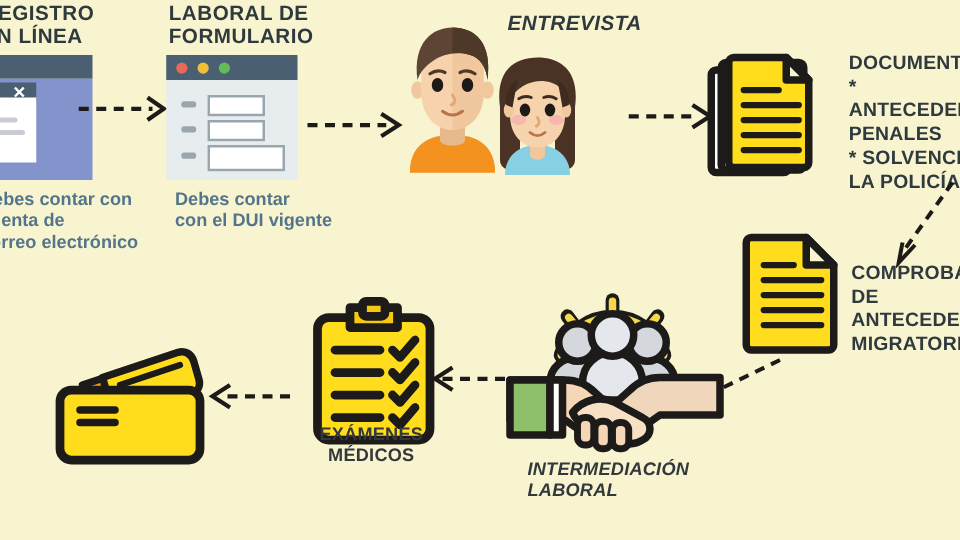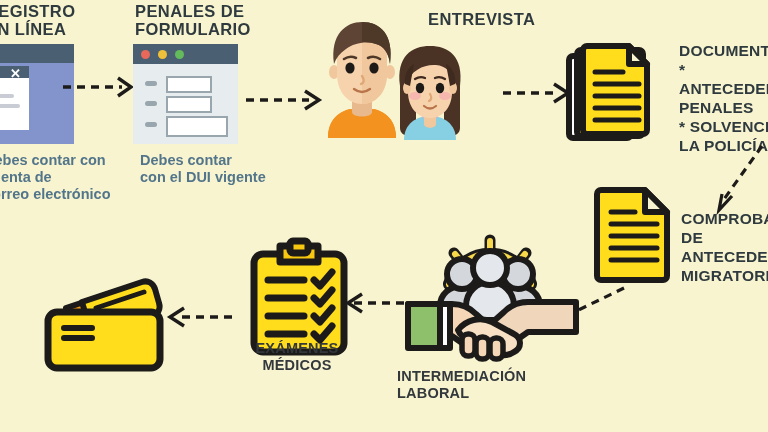--- a/index.html
+++ b/index.html
@@ -92,21 +92,21 @@
 cuenta de
 correo electrónico</div>
 
   <div class="abs" style="left:60px;top:72px;">
     <svg width="80" height="30" viewBox="0 0 80 30">
       <line x1="3" y1="15" x2="62" y2="15" stroke="#1c1b19" stroke-width="3.4" stroke-dasharray="8,6" stroke-linecap="butt"></line>
       <polyline points="58,6 71,15 58,24" fill="none" stroke="#1c1b19" stroke-width="3.4" stroke-linecap="butt" stroke-linejoin="miter"></polyline>
     </svg>
   </div>
 
-  <div class="abs step-title" style="left:135px;top:2px;">PENALES DE
+  <div class="abs step-title" style="left:135px;top:2px;">LABORAL DE
 FORMULARIO</div>
 
   <div class="abs win-form" style="left:133px;top:44px;">
     <div class="wf-top">
       <span class="dot" style="left:8px;background:#e8685a;"></span>
       <span class="dot" style="left:25px;background:#efc03a;"></span>
       <span class="dot" style="left:42px;background:#63bb5c;"></span>
     </div>
     <div class="wf-lbl" style="left:12px;top:37px;"></div>
     <div class="wf-in" style="left:33px;top:32px;width:42px;height:13px;"></div>
@@ -119,21 +119,21 @@
   <div class="abs step-note" style="left:140px;top:152px;">Debes contar
 con el DUI vigente</div>
 
   <div class="abs" style="left:243px;top:85px;">
     <svg width="86" height="30" viewBox="0 0 86 30">
       <line x1="3" y1="15" x2="66" y2="15" stroke="#1c1b19" stroke-width="3.4" stroke-dasharray="8,6"></line>
       <polyline points="62,6 76,15 62,24" fill="none" stroke="#1c1b19" stroke-width="3.4"></polyline>
     </svg>
   </div>
 
-  <div class="abs step-title" style="left:428px;top:10px;">ENTREVISTA</div>
+  <div class="abs step-title" style="left:406px;top:10px;font-style:italic;">ENTREVISTA</div>
 
   <div class="abs avatar" style="left:310px;top:20px;">
     <svg width="200" height="120" viewBox="0 0 200 120">
 
       <g>
 
         <path d="M18 118 C18 96 34 88 52 88 C70 88 86 96 86 118 Z" fill="#f08a23"></path>
         <path d="M18 118 C18 100 28 92 40 89 L52 98 L64 89 C76 92 86 100 86 118 Z" fill="#f3921f"></path>
 
         <path d="M42 76 h20 v16 c0 6 -20 6 -20 0 z" fill="#e8b98c"></path>
@@ -288,21 +288,21 @@
 
       <path d="M58 92 c8 -10 22 -14 34 -8 l22 12 c8 4 8 14 0 18 c-6 4 -14 4 -22 0 l-18 -8 c-8 -4 -14 -8 -16 -14 z" fill="#f7e0c4" stroke="#1c1b19" stroke-width="6" stroke-linejoin="round"></path>
       <g fill="#f5d6b6" stroke="#1c1b19" stroke-width="5.5" stroke-linejoin="round">
         <rect x="62" y="96" width="13" height="22" rx="6"></rect>
         <rect x="76" y="99" width="13" height="22" rx="6"></rect>
         <rect x="90" y="100" width="13" height="21" rx="6"></rect>
       </g>
     </svg>
   </div>
 
-  <div class="abs step-caption" style="left:397px;top:368px;">INTERMEDIACIÓN
+  <div class="abs step-caption" style="left:422px;top:368px;font-style:italic;">INTERMEDIACIÓN
 LABORAL</div>
 
   <div class="abs" style="left:160px;top:302px;">
     <svg width="78" height="30" viewBox="0 0 78 30">
       <line x1="72" y1="15" x2="16" y2="15" stroke="#1c1b19" stroke-width="3.4" stroke-dasharray="8,6"></line>
       <polyline points="24,6 10,15 24,24" fill="none" stroke="#1c1b19" stroke-width="3.4"></polyline>
     </svg>
   </div>
 
   <div class="abs" style="left:340px;top:288px;">

